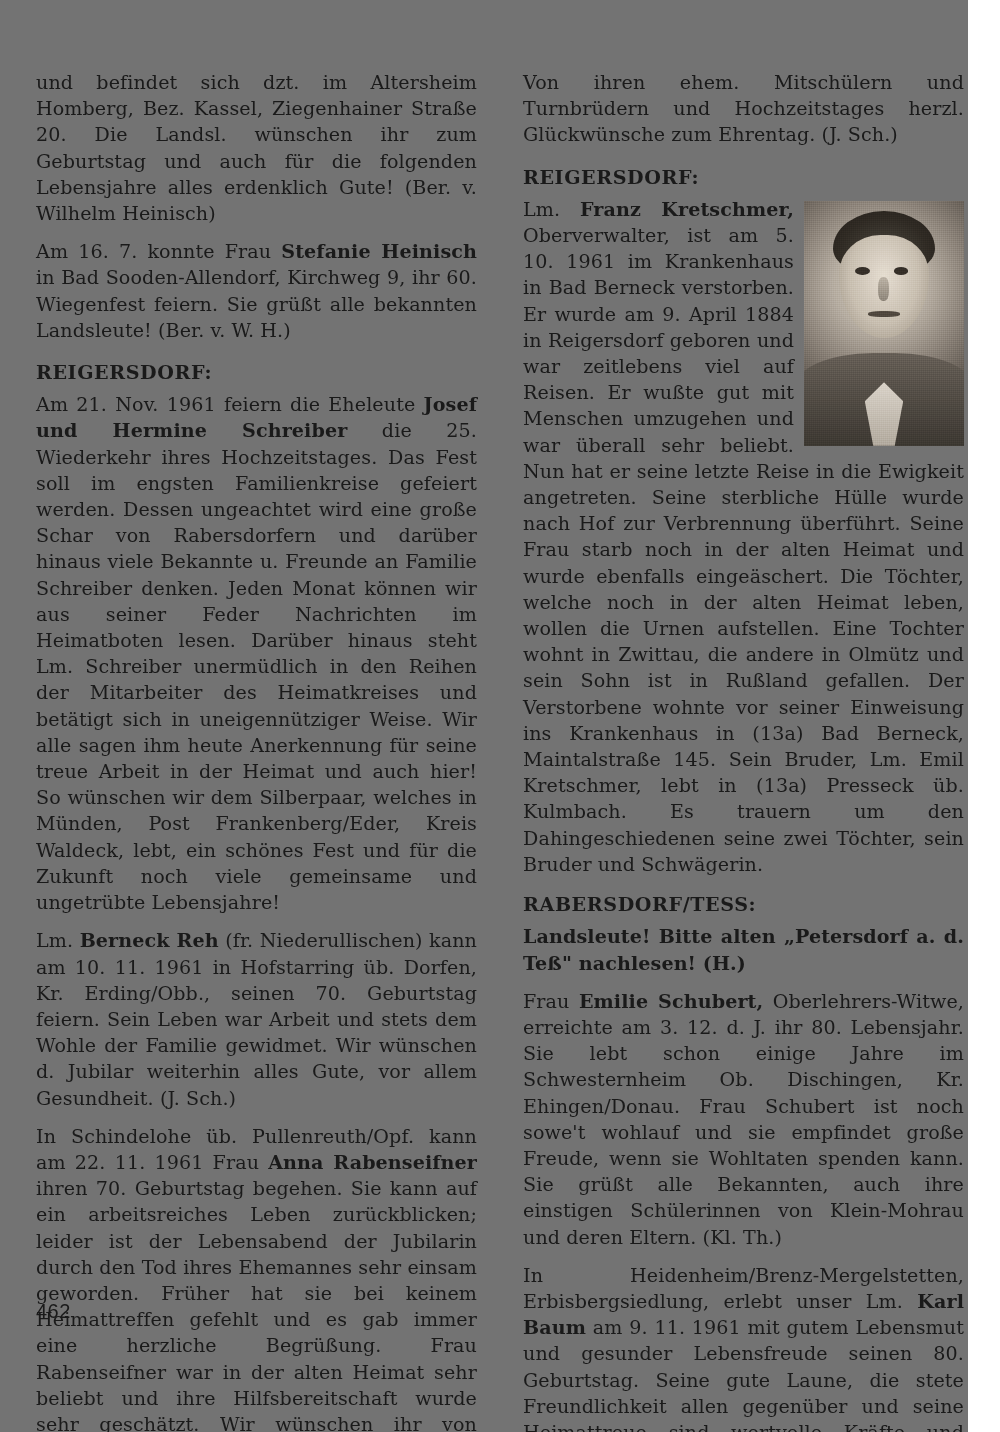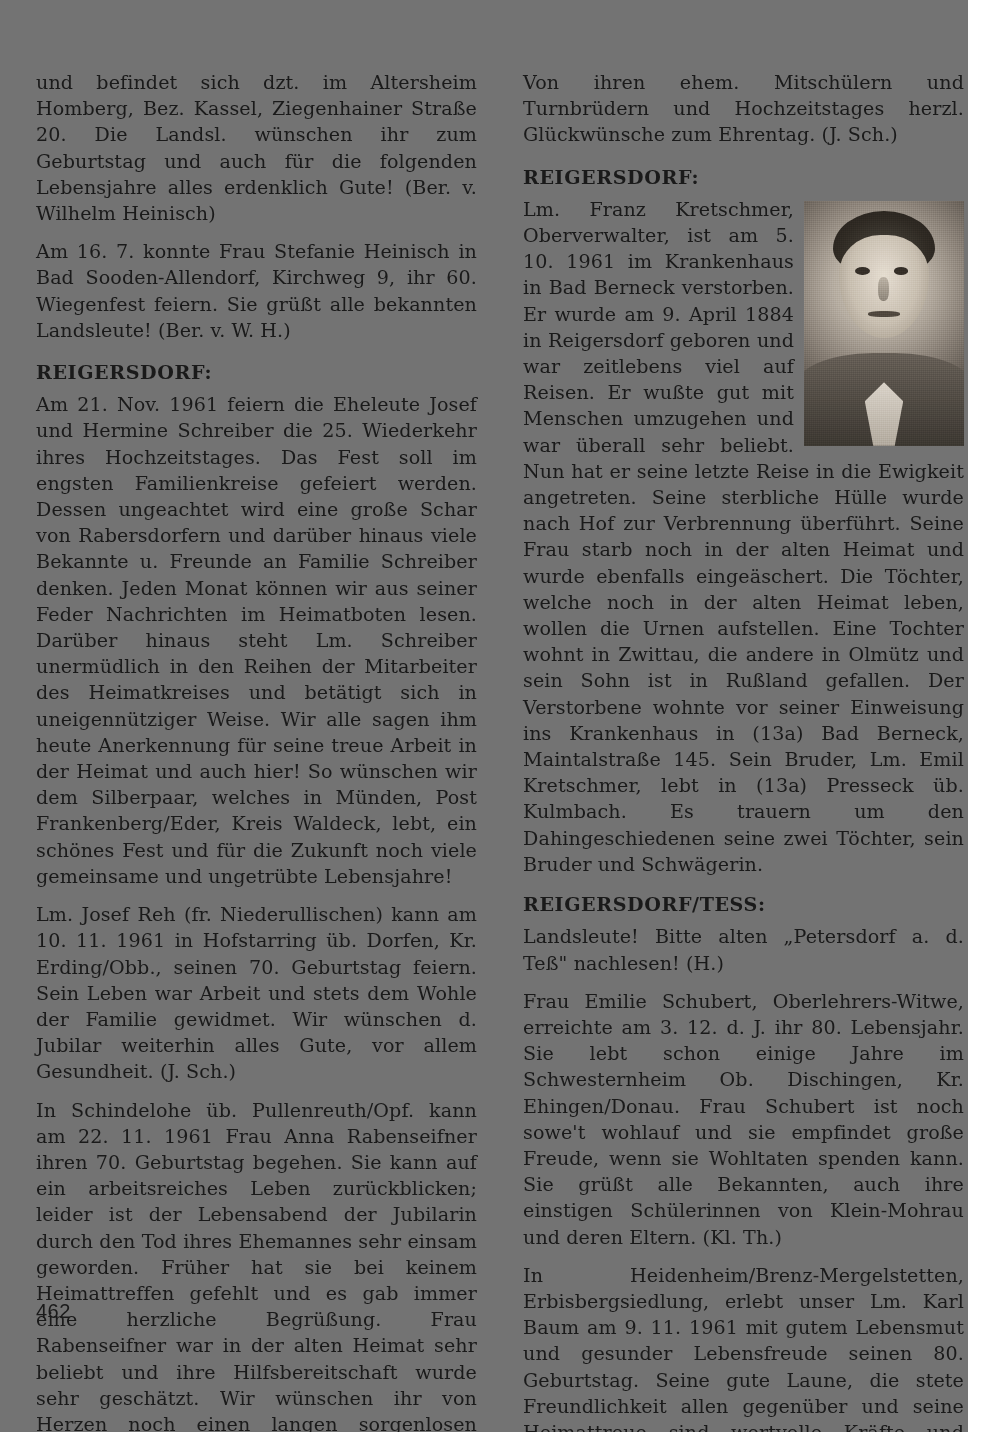--- a/index.html
+++ b/index.html
@@ -36,21 +36,21 @@
   p {
     margin: 0 0 0 0;
     font-size: 19.1px;
     line-height: 26.2px;
     text-align: justify;
     text-justify: inter-word;
     hyphens: manual;
     letter-spacing: 0.1px;
   }
   p + p { margin-top: 12px; }
-  b, .b { font-weight: normal; }
+  b, .b { font-weight: bold; }
   .heading {
     font-size: 19.1px;
     line-height: 26.2px;
     font-weight: bold;
     letter-spacing: 0.6px;
     margin: 14px 0 6px 0;
   }
   .heading.first { margin-top: 16px; }
   .photo {
     float: right;
@@ -153,21 +153,21 @@
 <div class="page">
 
   <div class="columns">
 
     <div class="col" id="left-col">
         <p><span>und befindet sich dzt. im Altersheim Homberg, Bez. Kassel, Ziegenhainer Straße 20. Die Landsl. wünschen ihr zum Geburtstag und auch für die folgenden Lebensjahre alles erdenklich Gute! (Ber. v. Wilhelm Heinisch)</span></p>
         <p><span>Am 16. 7. konnte Frau </span><span class="b">Stefanie Heinisch</span><span> in Bad Sooden-Allendorf, Kirchweg 9, ihr 60. Wiegenfest feiern. Sie grüßt alle bekannten Landsleute! (Ber. v. W. H.)</span></p>
         <div class="heading first">REIGERSDORF:</div>
         <div>
           <p><span>Am 21. Nov. 1961 feiern die Eheleute </span><span class="b">Josef und Hermine Schreiber</span><span> die 25. Wiederkehr ihres Hochzeitstages. Das Fest soll im engsten Familienkreise gefeiert werden. Dessen ungeachtet wird eine große Schar von Rabersdorfern und darüber hinaus viele Bekannte u. Freunde an Familie Schreiber denken. Jeden Monat können wir aus seiner Feder Nachrichten im Heimatboten lesen. Darüber hinaus steht Lm. Schreiber unermüdlich in den Reihen der Mitarbeiter des Heimatkreises und betätigt sich in uneigennütziger Weise. Wir alle sagen ihm heute Anerkennung für seine treue Arbeit in der Heimat und auch hier! So wünschen wir dem Silberpaar, welches in Münden, Post Frankenberg/Eder, Kreis Waldeck, lebt, ein schönes Fest und für die Zukunft noch viele gemeinsame und ungetrübte Lebensjahre!</span></p>
-          <p><span>Lm. </span><span class="b">Josef Reh</span><span> (fr. Niederullischen) kann am 10. 11. 1961 in Hofstarring üb. Dorfen, Kr. Erding/Obb., seinen 70. Geburtstag feiern. Sein Leben war Arbeit und stets dem Wohle der Familie gewidmet. Wir wünschen d. Jubilar weiterhin alles Gute, vor allem Gesundheit. (J. Sch.)</span></p>
+          <p><span>Lm. </span><span class="b">Berneck Reh</span><span> (fr. Niederullischen) kann am 10. 11. 1961 in Hofstarring üb. Dorfen, Kr. Erding/Obb., seinen 70. Geburtstag feiern. Sein Leben war Arbeit und stets dem Wohle der Familie gewidmet. Wir wünschen d. Jubilar weiterhin alles Gute, vor allem Gesundheit. (J. Sch.)</span></p>
           <p><span>In Schindelohe üb. Pullenreuth/Opf. kann am 22. 11. 1961 Frau </span><span class="b">Anna Rabenseifner</span><span> ihren 70. Geburtstag begehen. Sie kann auf ein arbeitsreiches Leben zurückblicken; leider ist der Lebensabend der Jubilarin durch den Tod ihres Ehemannes sehr einsam geworden. Früher hat sie bei keinem Heimattreffen gefehlt und es gab immer eine herzliche Begrüßung. Frau Rabenseifner war in der alten Heimat sehr beliebt und ihre Hilfsbereitschaft wurde sehr geschätzt. Wir wünschen ihr von Herzen noch einen langen sorgenlosen Lebensabend! (J. Sch.)</span></p>
           <div class="clear"></div>
         </div>
       </div>
 
     <div class="col" id="right-col">
         <p><span>Von ihren ehem. Mitschülern und Turnbrüdern und Hochzeitstages herzl. Glückwünsche zum Ehrentag. (J. Sch.)</span></p>
         <div class="heading first">REIGERSDORF:</div>
         <div>
           <div class="photo">
@@ -177,21 +177,21 @@
             <div class="eye-r"></div>
             <div class="nose"></div>
             <div class="mouth"></div>
             <div class="suit"></div>
             <div class="shirt"></div>
             <div class="grain"></div>
           </div>
           <p><span>Lm. </span><span class="b">Franz Kretschmer,</span><span> Oberverwalter, ist am 5. 10. 1961 im Krankenhaus in Bad Berneck verstorben. Er wurde am 9. April 1884 in Reigersdorf geboren und war zeitlebens viel auf Reisen. Er wußte gut mit Menschen umzugehen und war überall sehr beliebt. Nun hat er seine letzte Reise in die Ewigkeit angetreten. Seine sterbliche Hülle wurde nach Hof zur Verbrennung überführt. Seine Frau starb noch in der alten Heimat und wurde ebenfalls eingeäschert. Die Töchter, welche noch in der alten Heimat leben, wollen die Urnen aufstellen. Eine Tochter wohnt in Zwittau, die andere in Olmütz und sein Sohn ist in Rußland gefallen. Der Verstorbene wohnte vor seiner Einweisung ins Krankenhaus in (13a) Bad Berneck, Maintalstraße 145. Sein Bruder, Lm. Emil Kretschmer, lebt in (13a) Presseck üb. Kulmbach. Es trauern um den Dahingeschiedenen seine zwei Töchter, sein Bruder und Schwägerin.</span></p>
           <div class="clear"></div>
         </div>
-        <div class="heading">REIGERSDORF/TESS:</div>
+        <div class="heading">RABERSDORF/TESS:</div>
         <div>
           <p><span class="b">Landsleute! Bitte alten „Petersdorf a. d. Teß" nachlesen! (H.)</span></p>
           <p><span>Frau </span><span class="b">Emilie Schubert,</span><span> Oberlehrers-Witwe, erreichte am 3. 12. d. J. ihr 80. Lebensjahr. Sie lebt schon einige Jahre im Schwesternheim Ob. Dischingen, Kr. Ehingen/Donau. Frau Schubert ist noch sowe't wohlauf und sie empfindet große Freude, wenn sie Wohltaten spenden kann. Sie grüßt alle Bekannten, auch ihre einstigen Schülerinnen von Klein-Mohrau und deren Eltern. (Kl. Th.)</span></p>
           <p><span>In Heidenheim/Brenz-Mergelstetten, Erbisbergsiedlung, erlebt unser Lm. </span><span class="b">Karl Baum</span><span> am 9. 11. 1961 mit gutem Lebensmut und gesunder Lebensfreude seinen 80. Geburtstag. Seine gute Laune, die stete Freundlichkeit allen gegenüber und seine Heimattreue sind wertvolle Kräfte und Schätze seines betagten Lebens, sie halten seinen Geist frisch und regsam. Wenn er in der Heimat-</span></p>
           <div class="clear"></div>
         </div>
       </div>
 
   </div>
 

